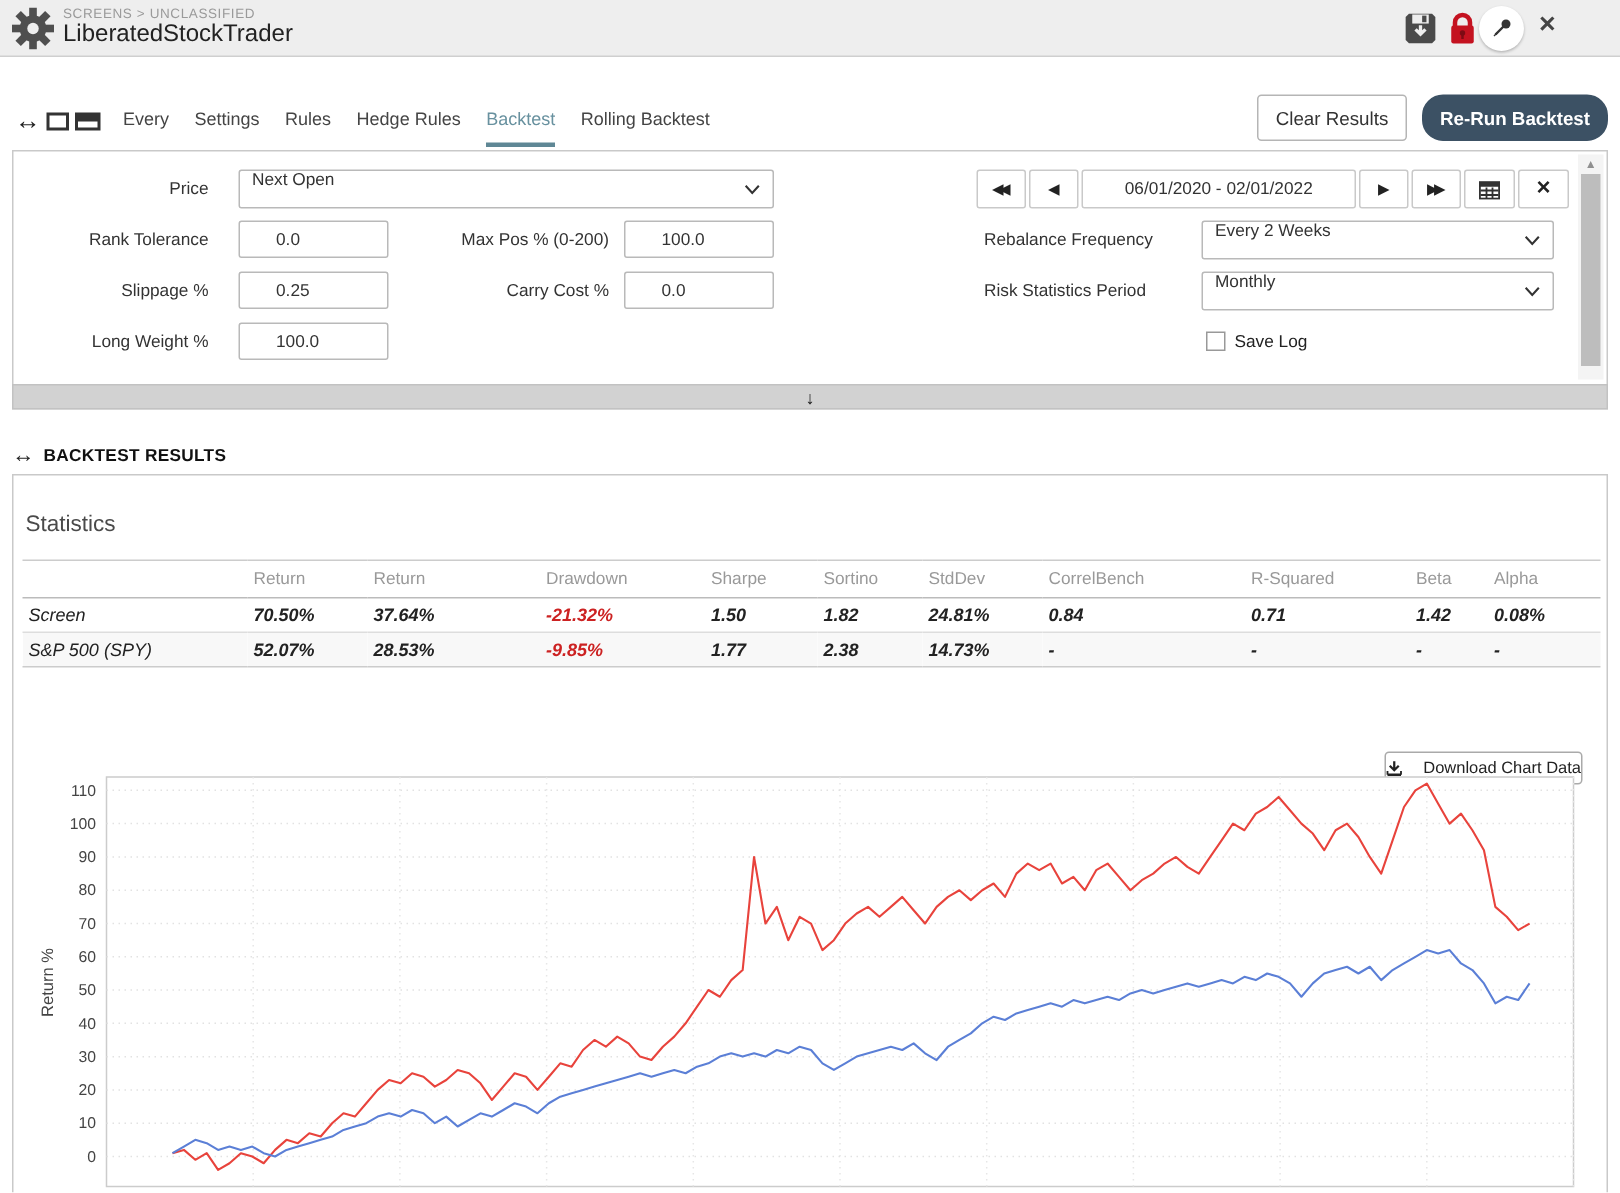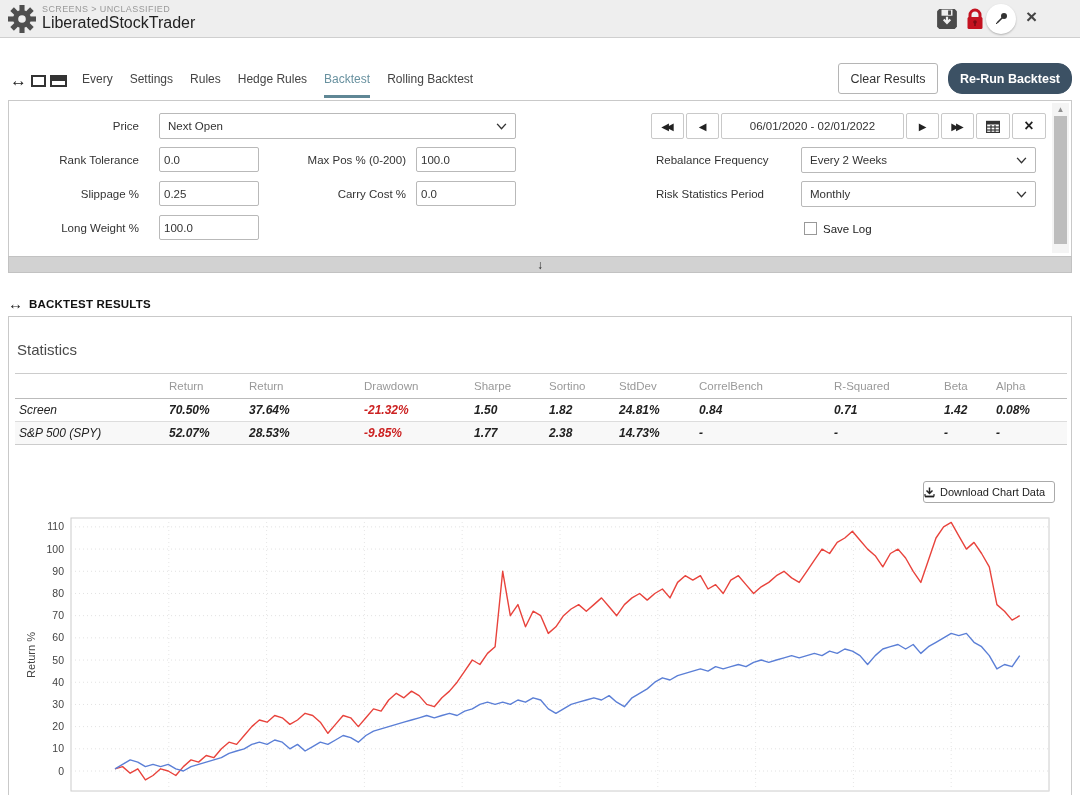--- a/index.html
+++ b/index.html
@@ -23,22 +23,22 @@
   .tabs { position:absolute; left:82px; top:72px; display:flex; gap:17px; font-size:12px; color:#444; }
   .tab { padding-bottom:9px; cursor:pointer; }
   .tab.active { color:#68919f; border-bottom:3px solid #5f8795; }
   .btn-clear { position:absolute; left:838px; top:63px; width:100px; height:31px; background:#fff; border:1px solid #b5b5b5; border-radius:3px; font-size:12.5px; color:#333; display:flex; align-items:center; justify-content:center; cursor:pointer; }
   .btn-rerun { position:absolute; left:948px; top:63px; width:124px; height:31px; background:#3c5164; border:1px solid #3c5164; border-radius:14px; font-size:12.5px; font-weight:bold; color:#fff; display:flex; align-items:center; justify-content:center; cursor:pointer; }
 
   
   .form-panel { position:absolute; left:8px; top:100px; width:1064px; height:156px; background:#fff; border:1px solid #c9c9c9; border-bottom:none; }
   .flabel { position:absolute; font-size:11.5px; color:#333; line-height:26px; text-align:right; }
   .flabel.left-align { text-align:left; }
-  .finput { position:absolute; height:25px; border:1px solid #b9b9b9; border-radius:2px; font-size:11.5px; color:#333; padding-left:4px; font-family:"Liberation Sans", sans-serif; background:#fff; }
-  .fselect { position:absolute; height:26px; border:1px solid #b9b9b9; border-radius:2px; background:#fff; font-size:11.5px; color:#333; display:flex; align-items:center; padding:0 24px 0 8px; cursor:pointer; }
+  .finput { position:absolute; height:25px; border:1px solid #b9b9b9; border-radius:2px; font-size:11.5px; color:#333; padding-left:24px; font-family:"Liberation Sans", sans-serif; background:#fff; }
+  .fselect { position:absolute; height:26px; border:1px solid #b9b9b9; border-radius:2px; background:#fff; font-size:11.5px; color:#333; display:flex; align-items:flex-start; padding:0 24px 0 8px; cursor:pointer; }
   .chev { position:absolute; right:8px; top:9px; width:11px; height:7px; }
   .nav-group { position:absolute; left:642px; top:12px; height:26px; display:flex; gap:2px; }
   .nav-btn { height:26px; background:#fff; border:1px solid #c9c9c9; border-radius:2px; display:flex; align-items:center; justify-content:center; font-size:10px; color:#222; cursor:pointer; }
   .nav-arrows { letter-spacing:-3px; padding-right:3px; }
   .date-text { width:183px; font-size:11.5px; color:#333; }
   .nav-x { font-size:16px; font-weight:bold; }
   .checkbox { width:13px; height:13px; border:1px solid #999; background:#fff; display:inline-block; vertical-align:middle; cursor:pointer; }
   .savelog-label { font-size:11.5px; color:#222; margin-left:6px; vertical-align:middle; }
   .form-scroll { position:absolute; right:2px; top:2px; width:17px; height:150px; background:#f4f4f4; }
   .form-scroll .up { text-align:center; font-size:8px; color:#909090; padding-top:2px; }
@@ -56,21 +56,21 @@
   .stats-table th, .stats-table td { text-align:left; padding:3px 4px; overflow:hidden; white-space:nowrap; }
   .stats-table thead tr:first-child th { border-top:1px solid #ccc; padding-top:6px; }
   .hdr { font-size:11.5px; font-weight:normal; color:#999; }
   .hdr-group { font-size:11.5px; font-weight:bold; color:#777; }
   .stats-table thead tr:last-child th { border-bottom:1px solid #bbb; padding-bottom:6px; }
   .stats-table tbody td { font-size:12px; color:#222; border-bottom:1px solid #ddd; height:23px;font-style:italic; }
   .stats-table tbody td.val { font-weight:bold; }
   .stats-table tbody td.neg { color:#cc2222; font-weight:bold; }
   .stats-table tbody tr:last-child { background:#f8f8f8; }
   .stats-table tbody tr:last-child td { border-bottom:1px solid #ccc; }
-  .btn-download { position:absolute; left:914px; top:164px; width:132px; height:22px; background:#fff; border:1px solid #aaa; border-radius:3px; font-size:11px; color:#222; display:flex; align-items:center; justify-content:flex-start; gap:5px; cursor:pointer; }
+  .btn-download { position:absolute; left:914px; top:184px; width:132px; height:22px; background:#fff; border:1px solid #aaa; border-radius:3px; font-size:11px; color:#222; display:flex; align-items:center; justify-content:space-between; gap:5px; cursor:pointer; }
   .chart-wrap { position:absolute; left:14px; top:196px; width:1032px; height:290px; }
   svg text { font-family:"Liberation Sans", sans-serif; }
 </style>
 </head>
 <body>
 
 <div id="app">
 
   <div class="top-header">
     <svg class="gear" viewBox="0 0 22 22">

